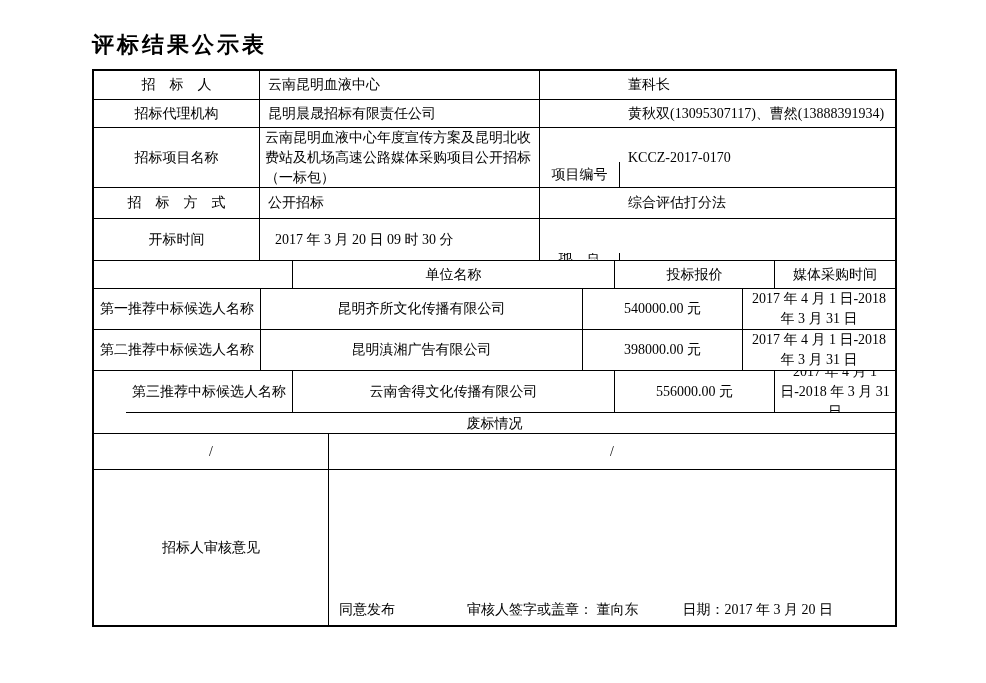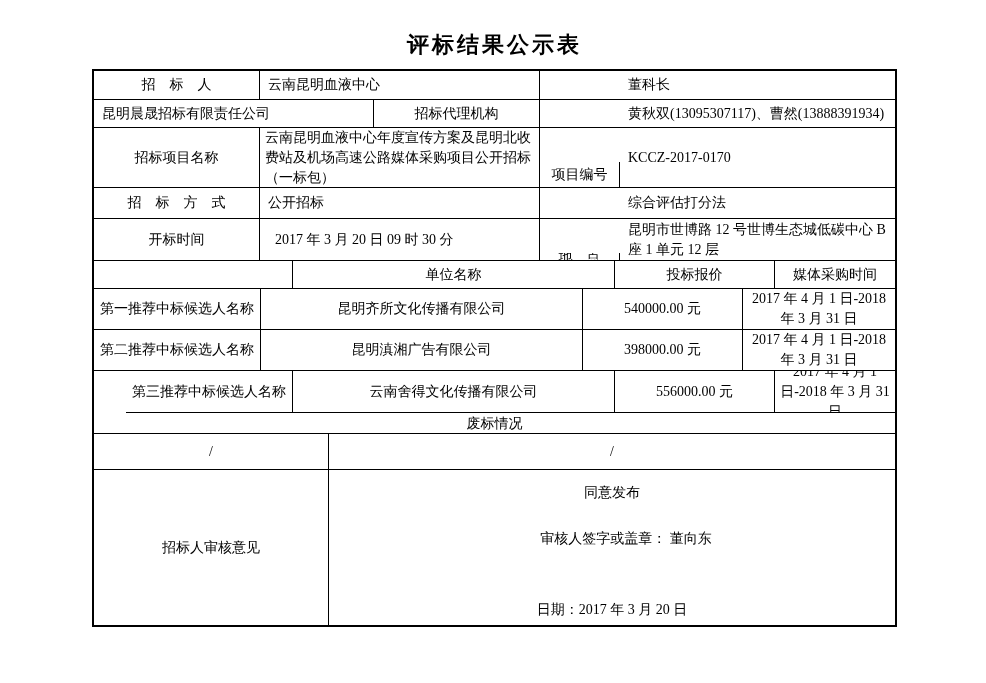--- a/index.html
+++ b/index.html
@@ -11,21 +11,21 @@
     color: #000000;
     font-family: "Liberation Serif", "DejaVu Serif", serif;
     font-size: 14px;
     overflow: hidden;
   }
   .doc-title {
     position: absolute;
     left: 92px;
     top: 30px;
     width: 805px;
-    text-align: center;
+    text-align: left;
     font-size: 22px;
     font-weight: bold;
     letter-spacing: 3px;
   }
   .tbl {
     position: absolute;
     left: 92px;
     top: 69px;
     width: 805px;
     height: 558px;
@@ -72,24 +72,25 @@
   .h-r5 { height: 42px; }
   .h-hdr { height: 28px; padding-left: 32px; }
   .h-cand { height: 41px; }
   .h-cand3 { height: 42px; margin-left: 32px; }
   .h-void { height: 21px; }
   .h-slash { height: 36px; }
   .h-review { height: 96px; }
   .indent { padding-left: 15px; }
   .void-cell { width: 100%; flex: 1 1 auto; line-height: 19px; }
   .review-cell {
-    flex-direction: column;
-    align-items: center;
+    flex-direction: row;
+    align-items: flex-end;
     justify-content: flex-start;
     padding: 13px 10px 5px 10px;
+    gap: 44px;
   }
   .review-sign { margin-top: 26px; margin-left: 28px; }
   .review-date { margin-top: auto; text-align: right; }
   .remarks-cell {
     flex-direction: column;
     align-items: flex-start;
     justify-content: center;
     padding: 0 10px;
     line-height: 22px;
   }
@@ -104,22 +105,22 @@
   <div class="tbl">
 
     <div class="row h-r1">
       <div class="cell lab w-a1">招　标　人</div>
       <div class="cell val w-a2">云南昆明血液中心</div>
       <div class="cell lab w-a3">联系人</div>
       <div class="cell val last">董科长</div>
     </div>
 
     <div class="row h-r2">
+      <div class="cell lab w-a1">招标代理机构</div>
       <div class="cell val w-a2">昆明晨晟招标有限责任公司</div>
-      <div class="cell lab w-a1">招标代理机构</div>
       <div class="cell lab w-a3">联系电话</div>
       <div class="cell val last">黄秋双(13095307117)、曹然(13888391934)</div>
     </div>
 
     <div class="row h-r3">
       <div class="cell lab w-a1">招标项目名称</div>
       <div class="cell val w-a2" style="padding:0 5px;">云南昆明血液中心年度宣传方案及昆明北收费站及机场高速公路媒体采购项目公开招标（一标包）</div>
       <div class="cell lab w-a3">项目编号</div>
       <div class="cell val last">KCCZ-2017-0170</div>
     </div>
@@ -128,21 +129,20 @@
       <div class="cell lab w-a1">招　标　方　式</div>
       <div class="cell val w-a2">公开招标</div>
       <div class="cell lab w-a3">评标办法</div>
       <div class="cell val last">综合评估打分法</div>
     </div>
 
     <div class="row h-r5">
       <div class="cell lab w-a1">开标时间</div>
       <div class="cell val w-a2 indent">2017 年 3 月 20 日 09 时 30 分</div>
       <div class="cell lab w-a3">地　点</div>
-      <div class="cell val last">昆明市世博路 12 号世博生态城低碳中心 B 座 1 单元 12 层</div>
     </div>
 
     <div class="row h-hdr">
       <div class="cell lab w-b1"></div>
       <div class="cell ctr w-b2">单位名称</div>
       <div class="cell ctr w-b3">投标报价</div>
       <div class="cell ctr last">媒体采购时间</div>
     </div>
 
     <div class="row h-cand">

